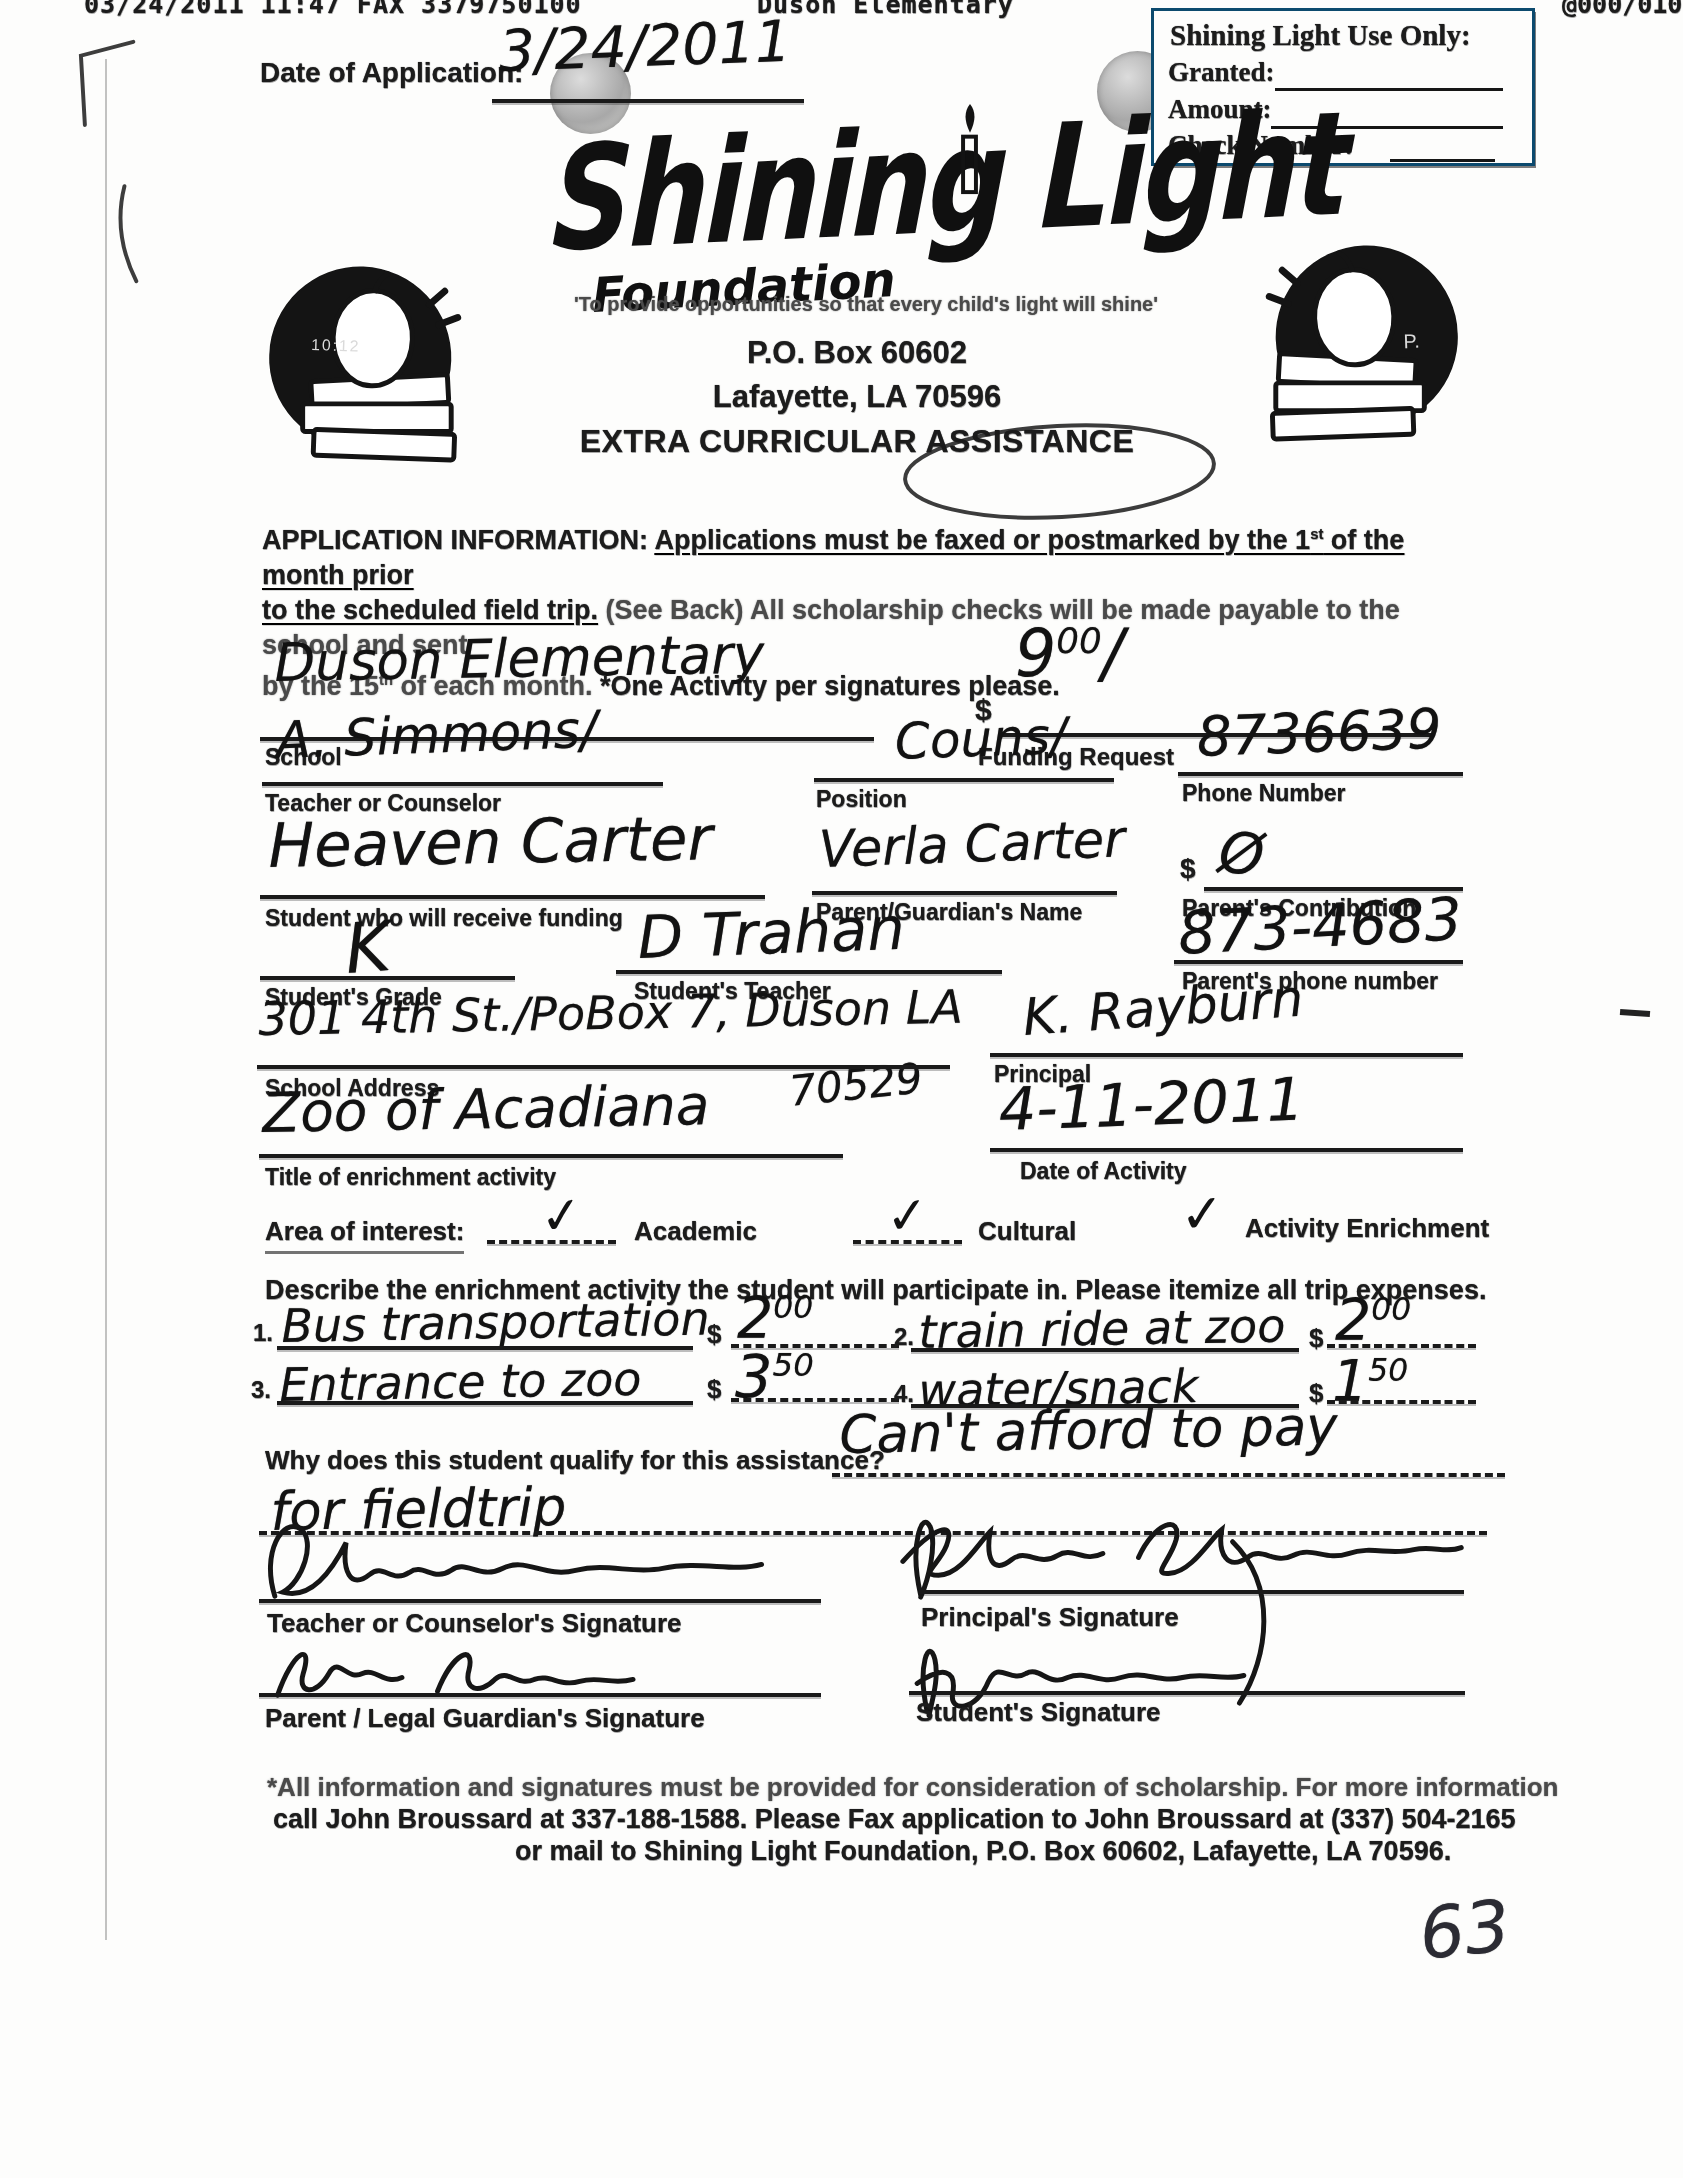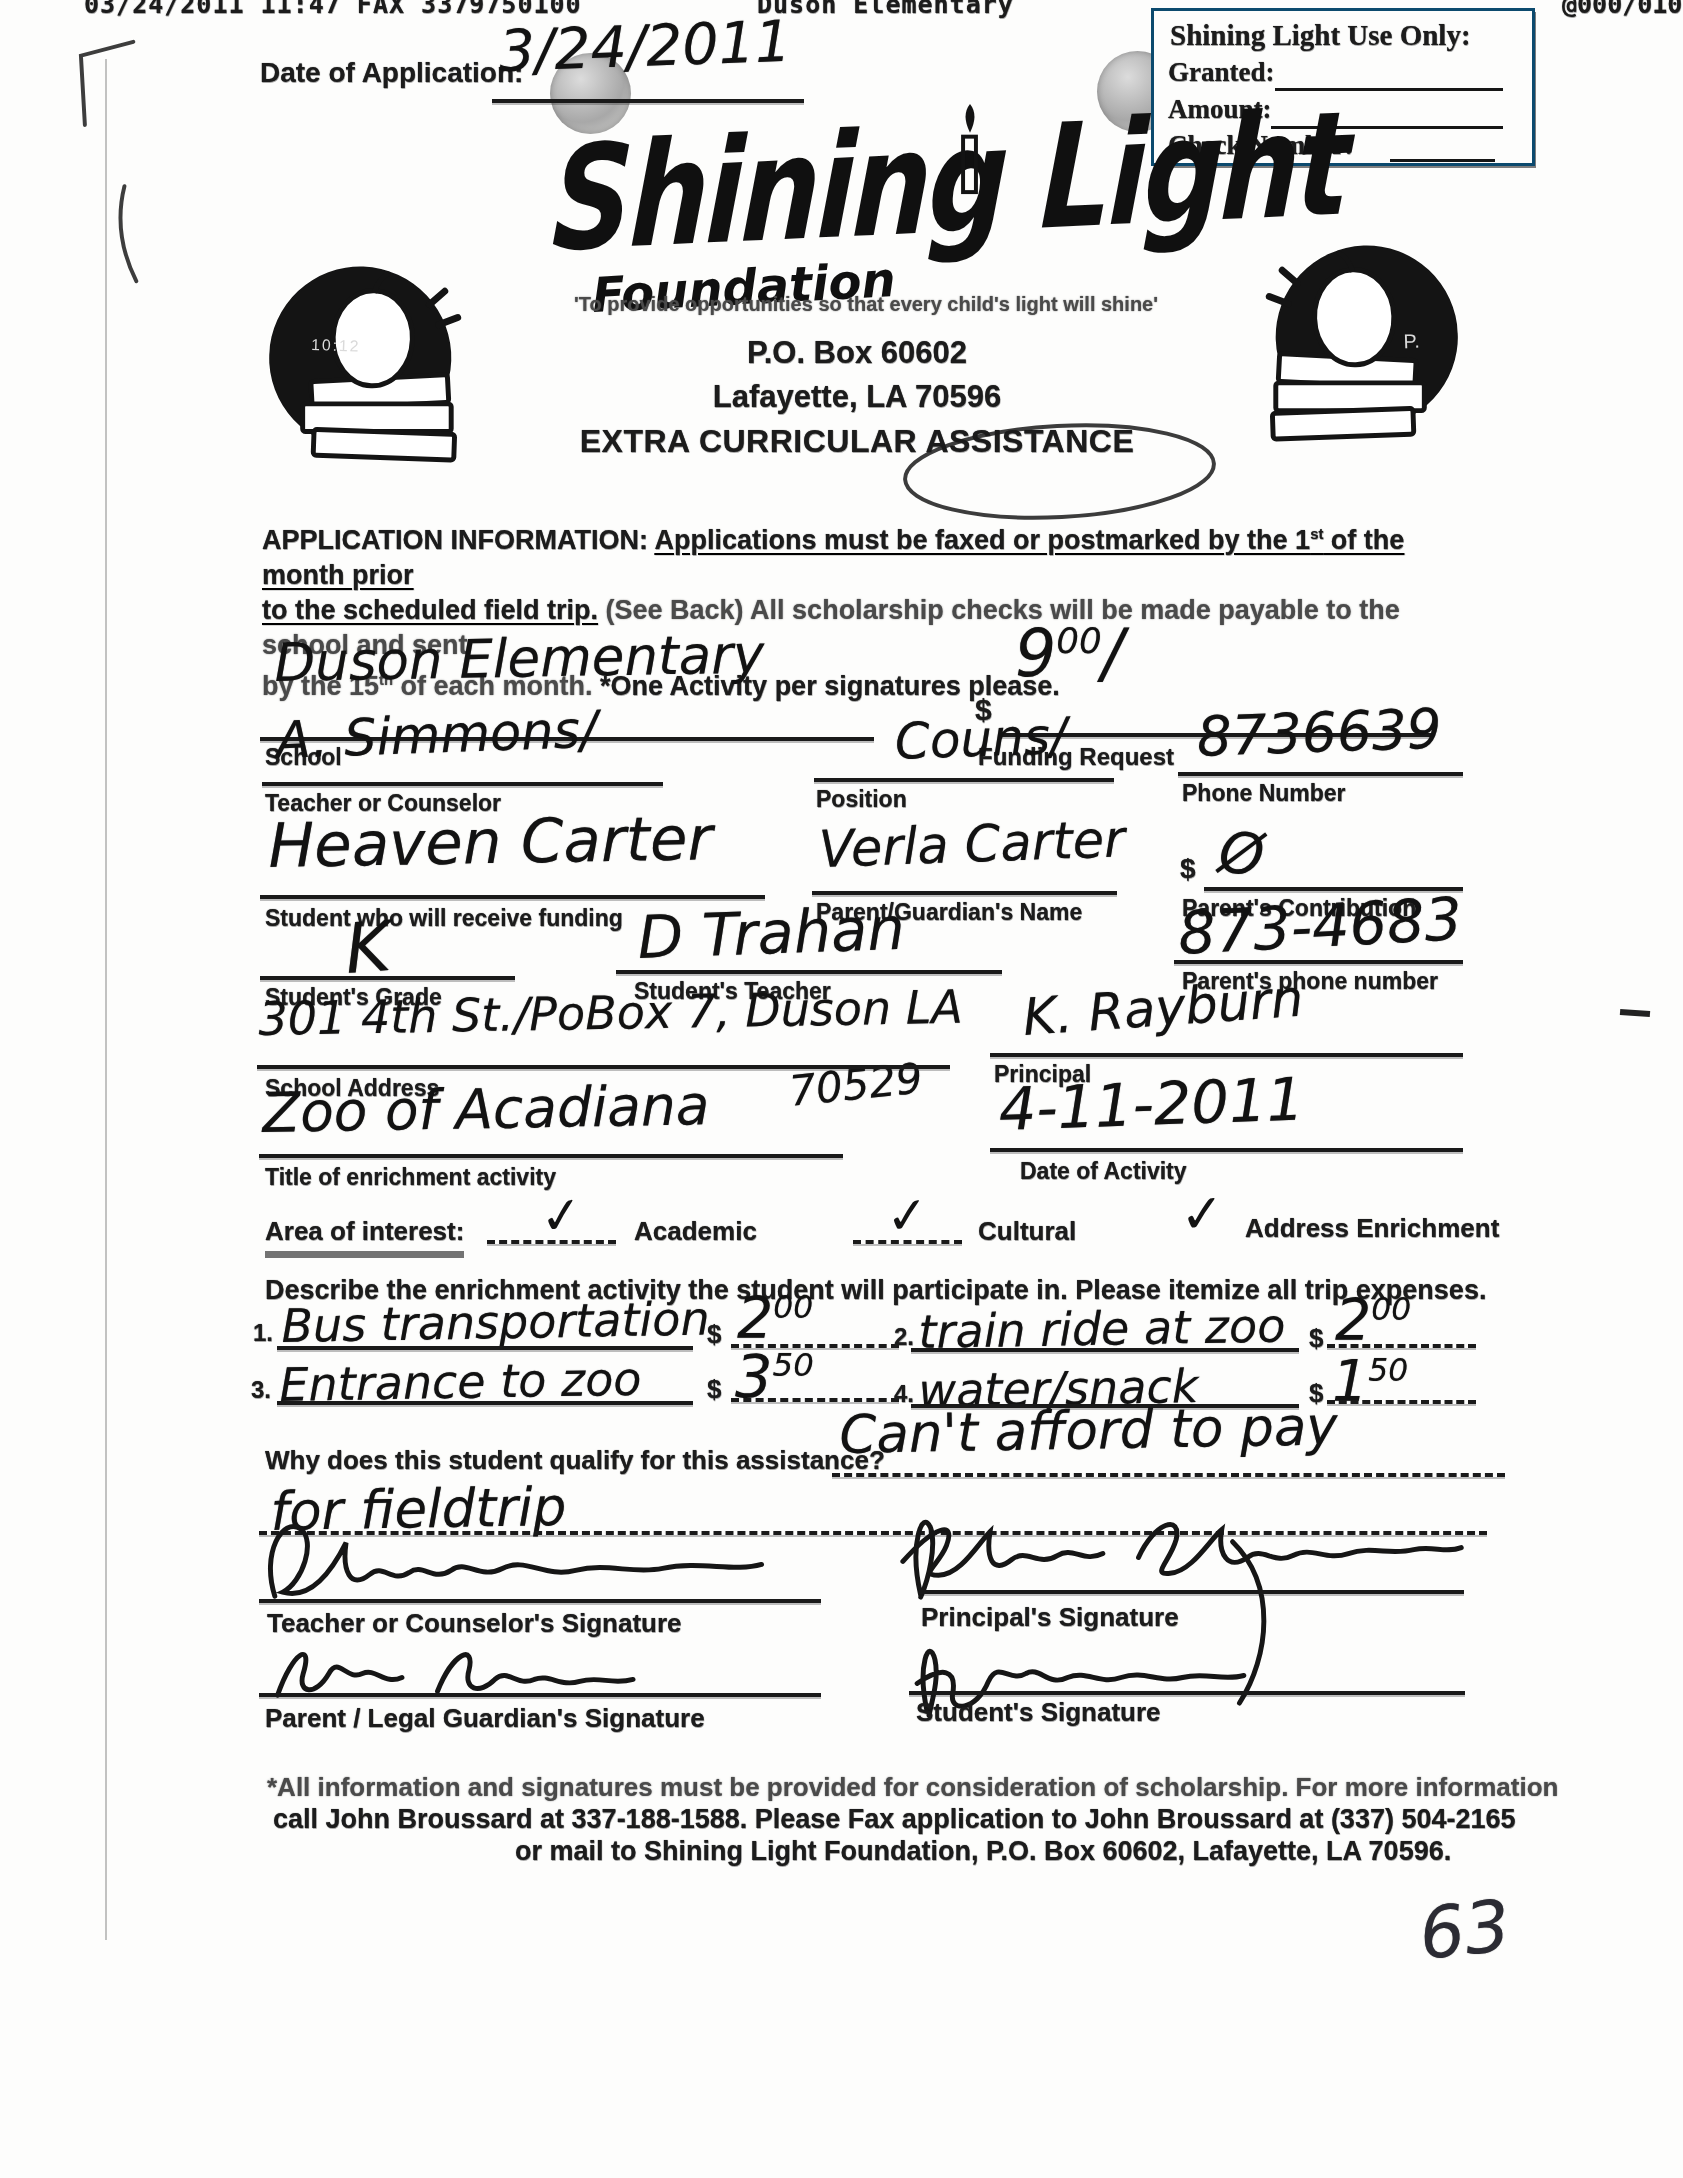--- a/index.html
+++ b/index.html
@@ -181,29 +181,29 @@
   <div class="abs print" style="left:994px;top:1061px;font-size:23px;">Principal</div>
 
   <div class="abs hw" style="left:263px;top:1081px;font-size:55px;transform:rotate(-1deg);">Zoo of Acadiana</div>
   <div class="ln" style="left:259px;top:1154px;width:584px;"></div>
   <div class="abs print" style="left:265px;top:1164px;font-size:23px;">Title of enrichment activity</div>
 
   <div class="abs hw" style="left:1000px;top:1075px;font-size:59px;transform:rotate(-2deg);">4-11-2011</div>
   <div class="ln" style="left:990px;top:1148px;width:473px;"></div>
   <div class="abs print" style="left:1012px;top:1158px;font-size:23px;margin-left:8px;">Date of Activity</div>
 
-  <div class="abs print" style="left:265px;top:1216px;font-size:26px;border-bottom:7px solid #737373;padding-bottom:4px;">Area of interest:</div>
+  <div class="abs print" style="left:265px;top:1216px;font-size:26px;border-bottom:3px solid #737373;padding-bottom:4px;">Area of interest:</div>
   <div class="abs chk" style="left:540px;top:1186px;font-size:51px;transform:rotate(-6deg);">✓</div>
   <div class="ln ln-dash" style="left:487px;top:1240px;width:129px;"></div>
   <div class="abs print" style="left:634px;top:1216px;font-size:26px;">Academic</div>
   <div class="abs chk" style="left:886px;top:1186px;font-size:51px;transform:rotate(-4deg);">✓</div>
   <div class="ln ln-dash" style="left:853px;top:1240px;width:109px;"></div>
   <div class="abs print" style="left:978px;top:1216px;font-size:26px;">Cultural</div>
   <div class="abs chk" style="left:1180px;top:1183px;font-size:53px;transform:rotate(-3deg);">✓</div>
-  <div class="abs print" style="left:1245px;top:1213px;font-size:26px;">Address Enrichment</div>
+  <div class="abs print" style="left:1245px;top:1213px;font-size:26px;">Activity Enrichment</div>
 
   <div class="abs print" style="left:265px;top:1275px;font-size:27px;">Describe the enrichment activity the student will participate in.  Please itemize all trip expenses.</div>
 
   <div class="abs print" style="left:253px;top:1319px;font-size:24px;">1.</div>
   <div class="abs hw" style="left:282px;top:1299px;font-size:46px;transform:rotate(-1deg);">Bus transportation</div>
   <div class="ln" style="left:277px;top:1346px;width:416px;"></div>
   <div class="abs print" style="left:707px;top:1319px;font-size:26px;">$</div>
   <div class="abs hw" style="left:737px;top:1285px;font-size:57px;"><span>2</span><span class="sup">00</span></div>
   <div class="ln ln-dash" style="left:731px;top:1344px;width:168px;"></div>
 

